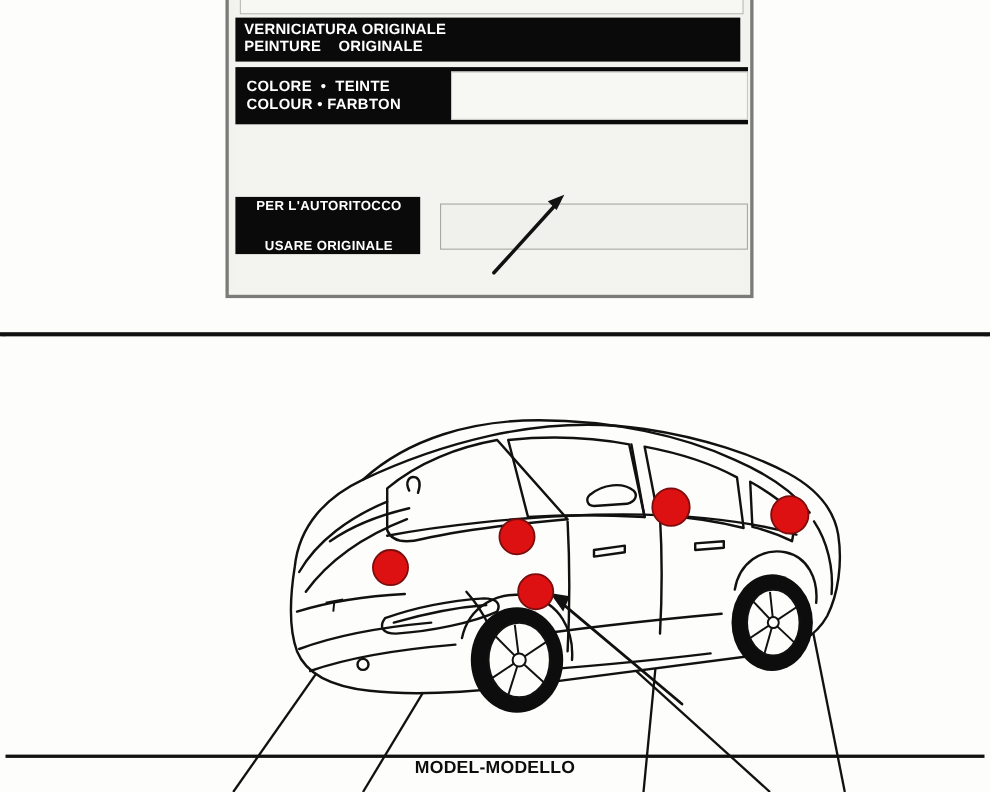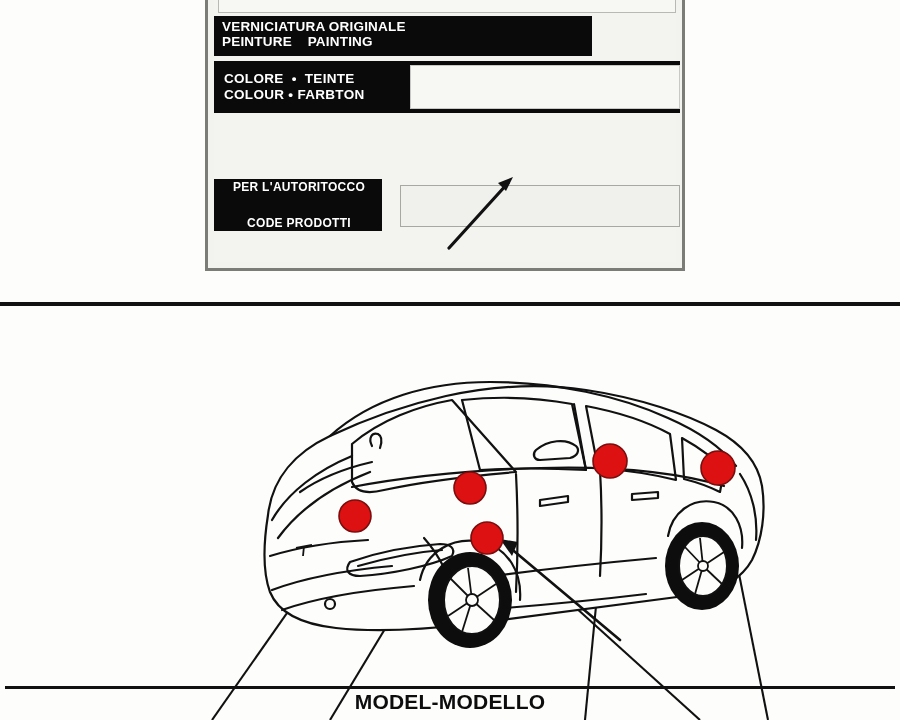--- a/index.html
+++ b/index.html
@@ -46,21 +46,21 @@
     width: 458px; height: 30px;
     background: #f7f7f3;
     border: 1px solid #b9b9b4;
     box-sizing: border-box;
   }
 
   
   .label-band {
     position: absolute;
     left: 0px;
-    width: 378px;
+    width: 459px;
     background: #0a0a0a;
     box-sizing: border-box;
   }
   #band-heading {
     top: 33px;
     height: 40px;
     padding: 4px 8px 0 8px;
   }
   .band-heading-row {
     display: flex;
@@ -187,21 +187,21 @@
     width: 890px; height: 34px;
     border-top: 3px solid #111111;
     box-sizing: border-box;
     background: transparent;
   }
   #model-label {
     position: absolute;
     left: 0; top: 690px;
     width: 900px;
     text-align: center;
-    font-size: 21px;
+    font-size: 16px;
     font-weight: bold;
     color: #0d0d0d;
     letter-spacing: 0.2px;
   }
 </style>
 </head>
 <body>
 
 <div id="root">
 
@@ -209,38 +209,38 @@
 
     <div id="paint-label">
       <div id="paint-label-inner">
 
         <div class="label-blank-top"></div>
 
         <div class="label-band" id="band-heading">
           <div class="band-heading-row">
             <div class="band-heading-col">
               <span>VERNICIATURA ORIGINALE</span>
-              <span>PEINTURE    PAINTING</span>
+              <span>PEINTURE    ORIGINALE</span>
             </div>
           </div>
         </div>
 
         <div class="label-row" id="row-colore">
           <div class="row-key">
             <span>COLORE  •  TEINTE</span>
             <span>COLOUR • FARBTON</span>
           </div>
           <div class="row-value"></div>
         </div>
 
 
         <div class="label-row" id="row-autoritocco">
           <div class="row-key">
             <span>PER L'AUTORITOCCO</span>
-            <span>CODE PRODOTTI</span>
+            <span>USARE ORIGINALE</span>
           </div>
           <div class="row-value"></div>
         </div>
 
         <svg id="label-arrow" viewBox="0 0 466 280">
           <g>
             <line x1="235" y1="265" x2="294" y2="200" stroke="#111111" stroke-width="3.2" stroke-linecap="round"></line>
             <polygon points="299,194 284,200 292,208" fill="#111111"></polygon>
           </g>
         </svg>

